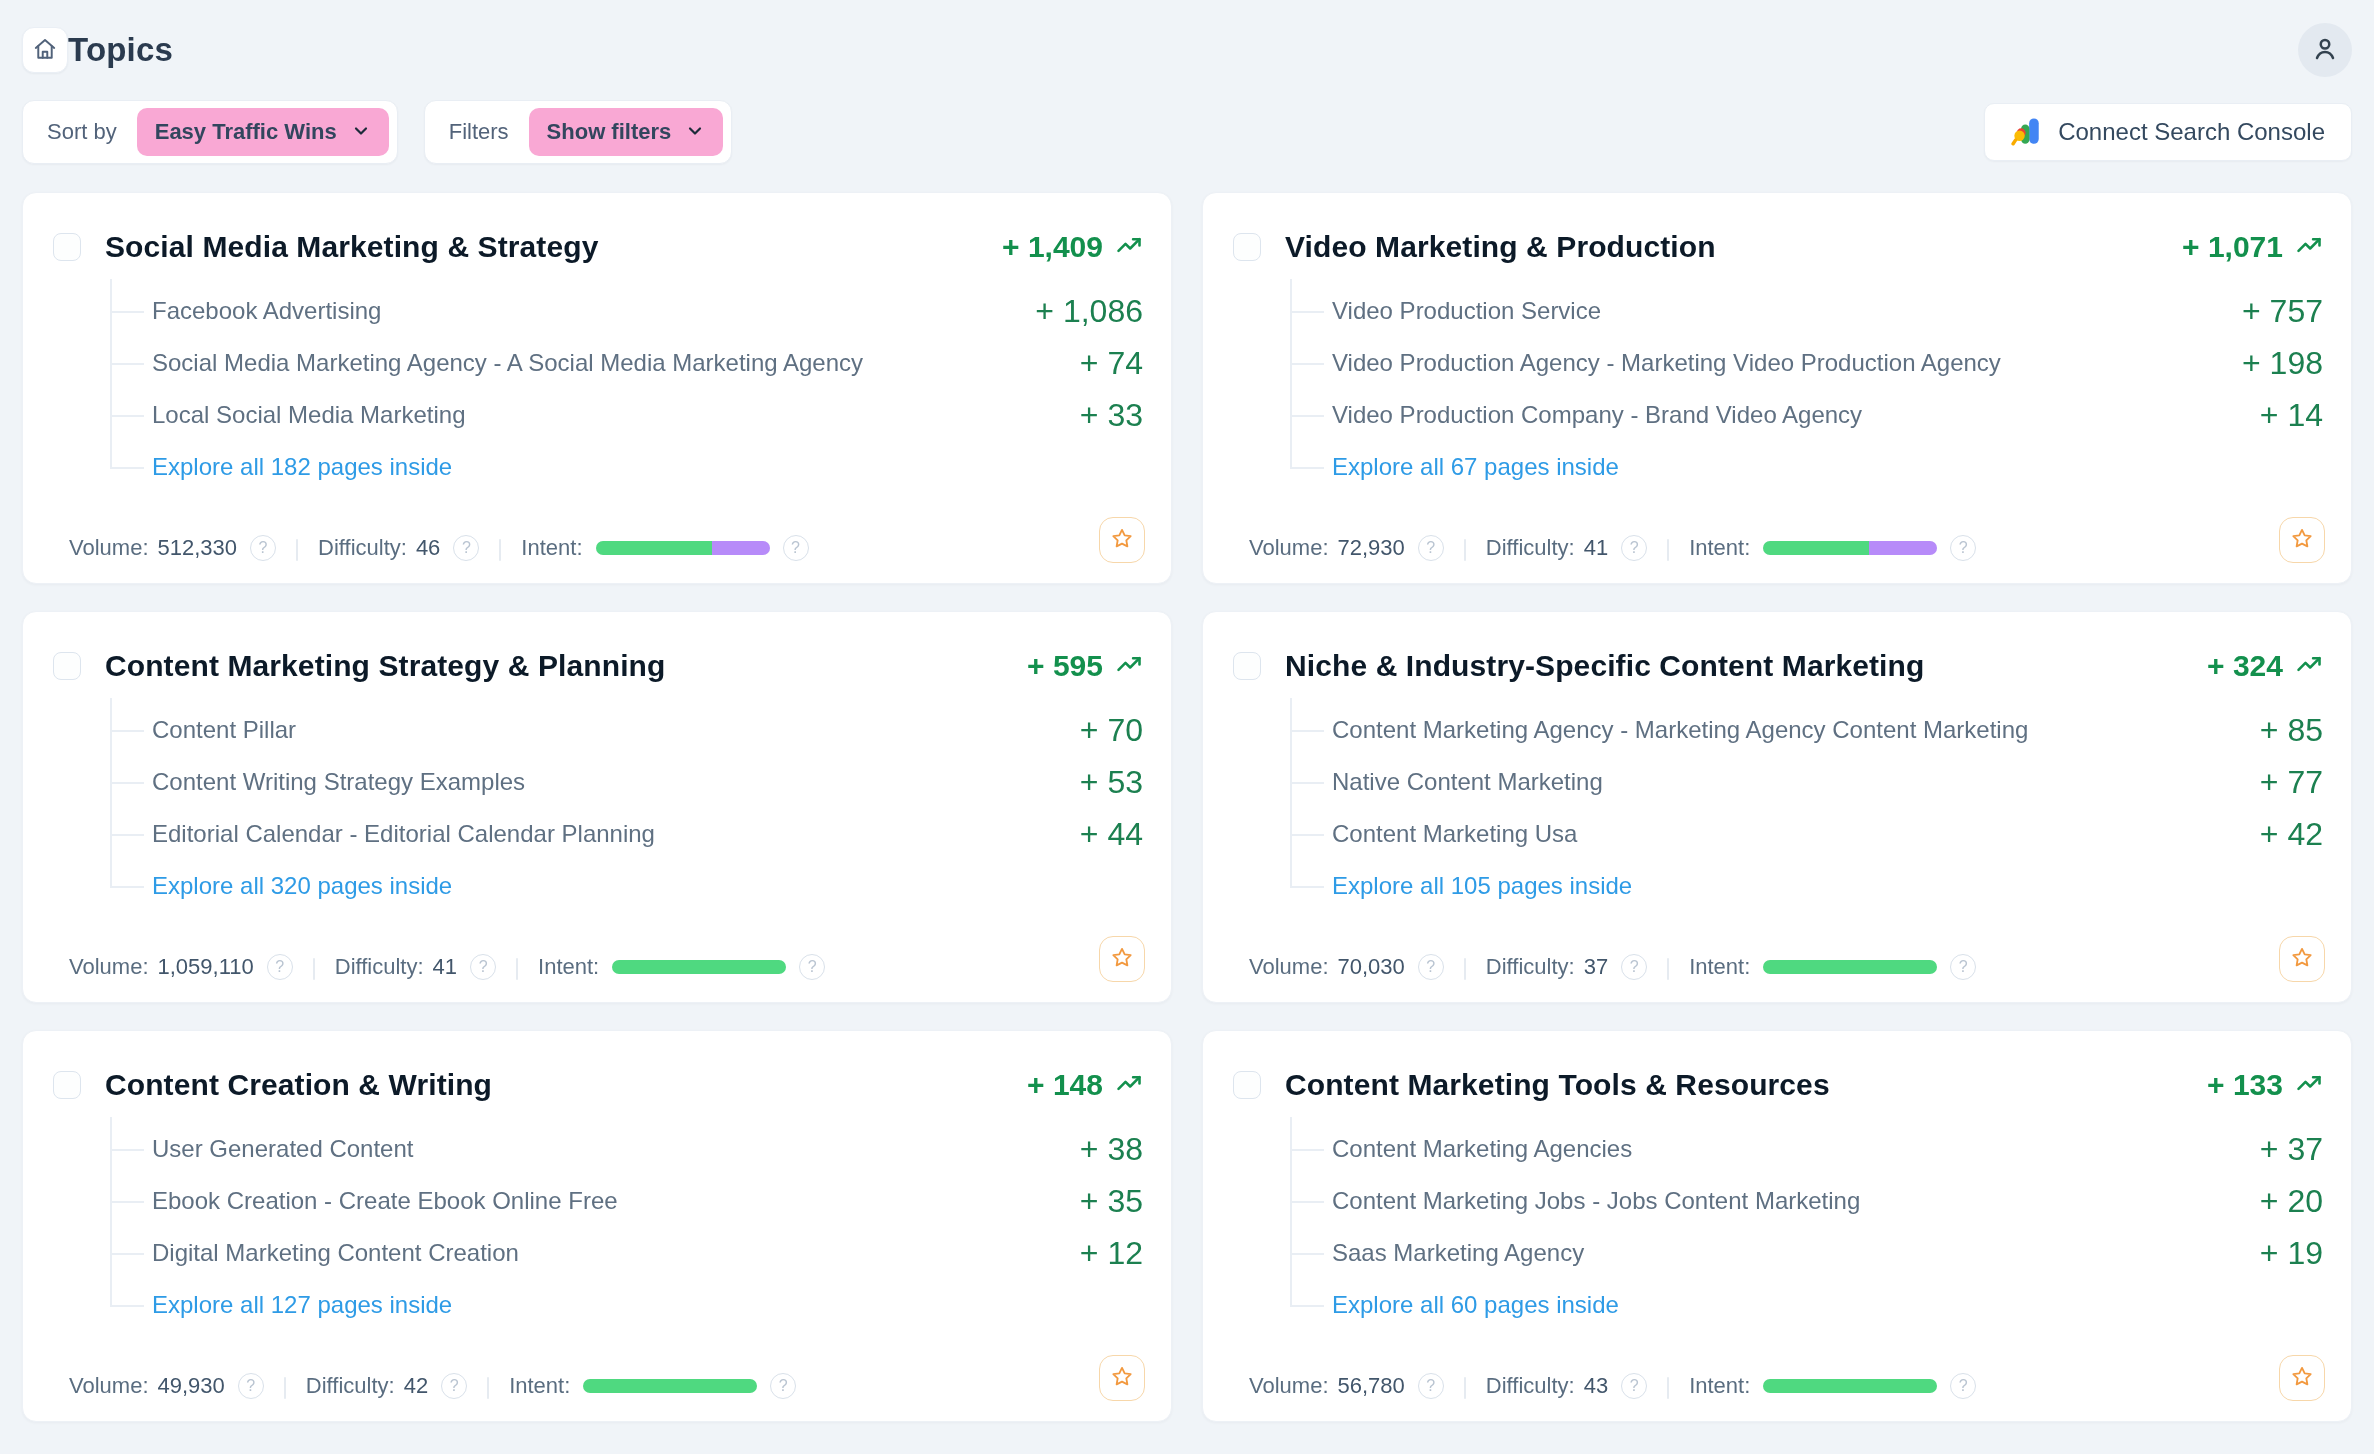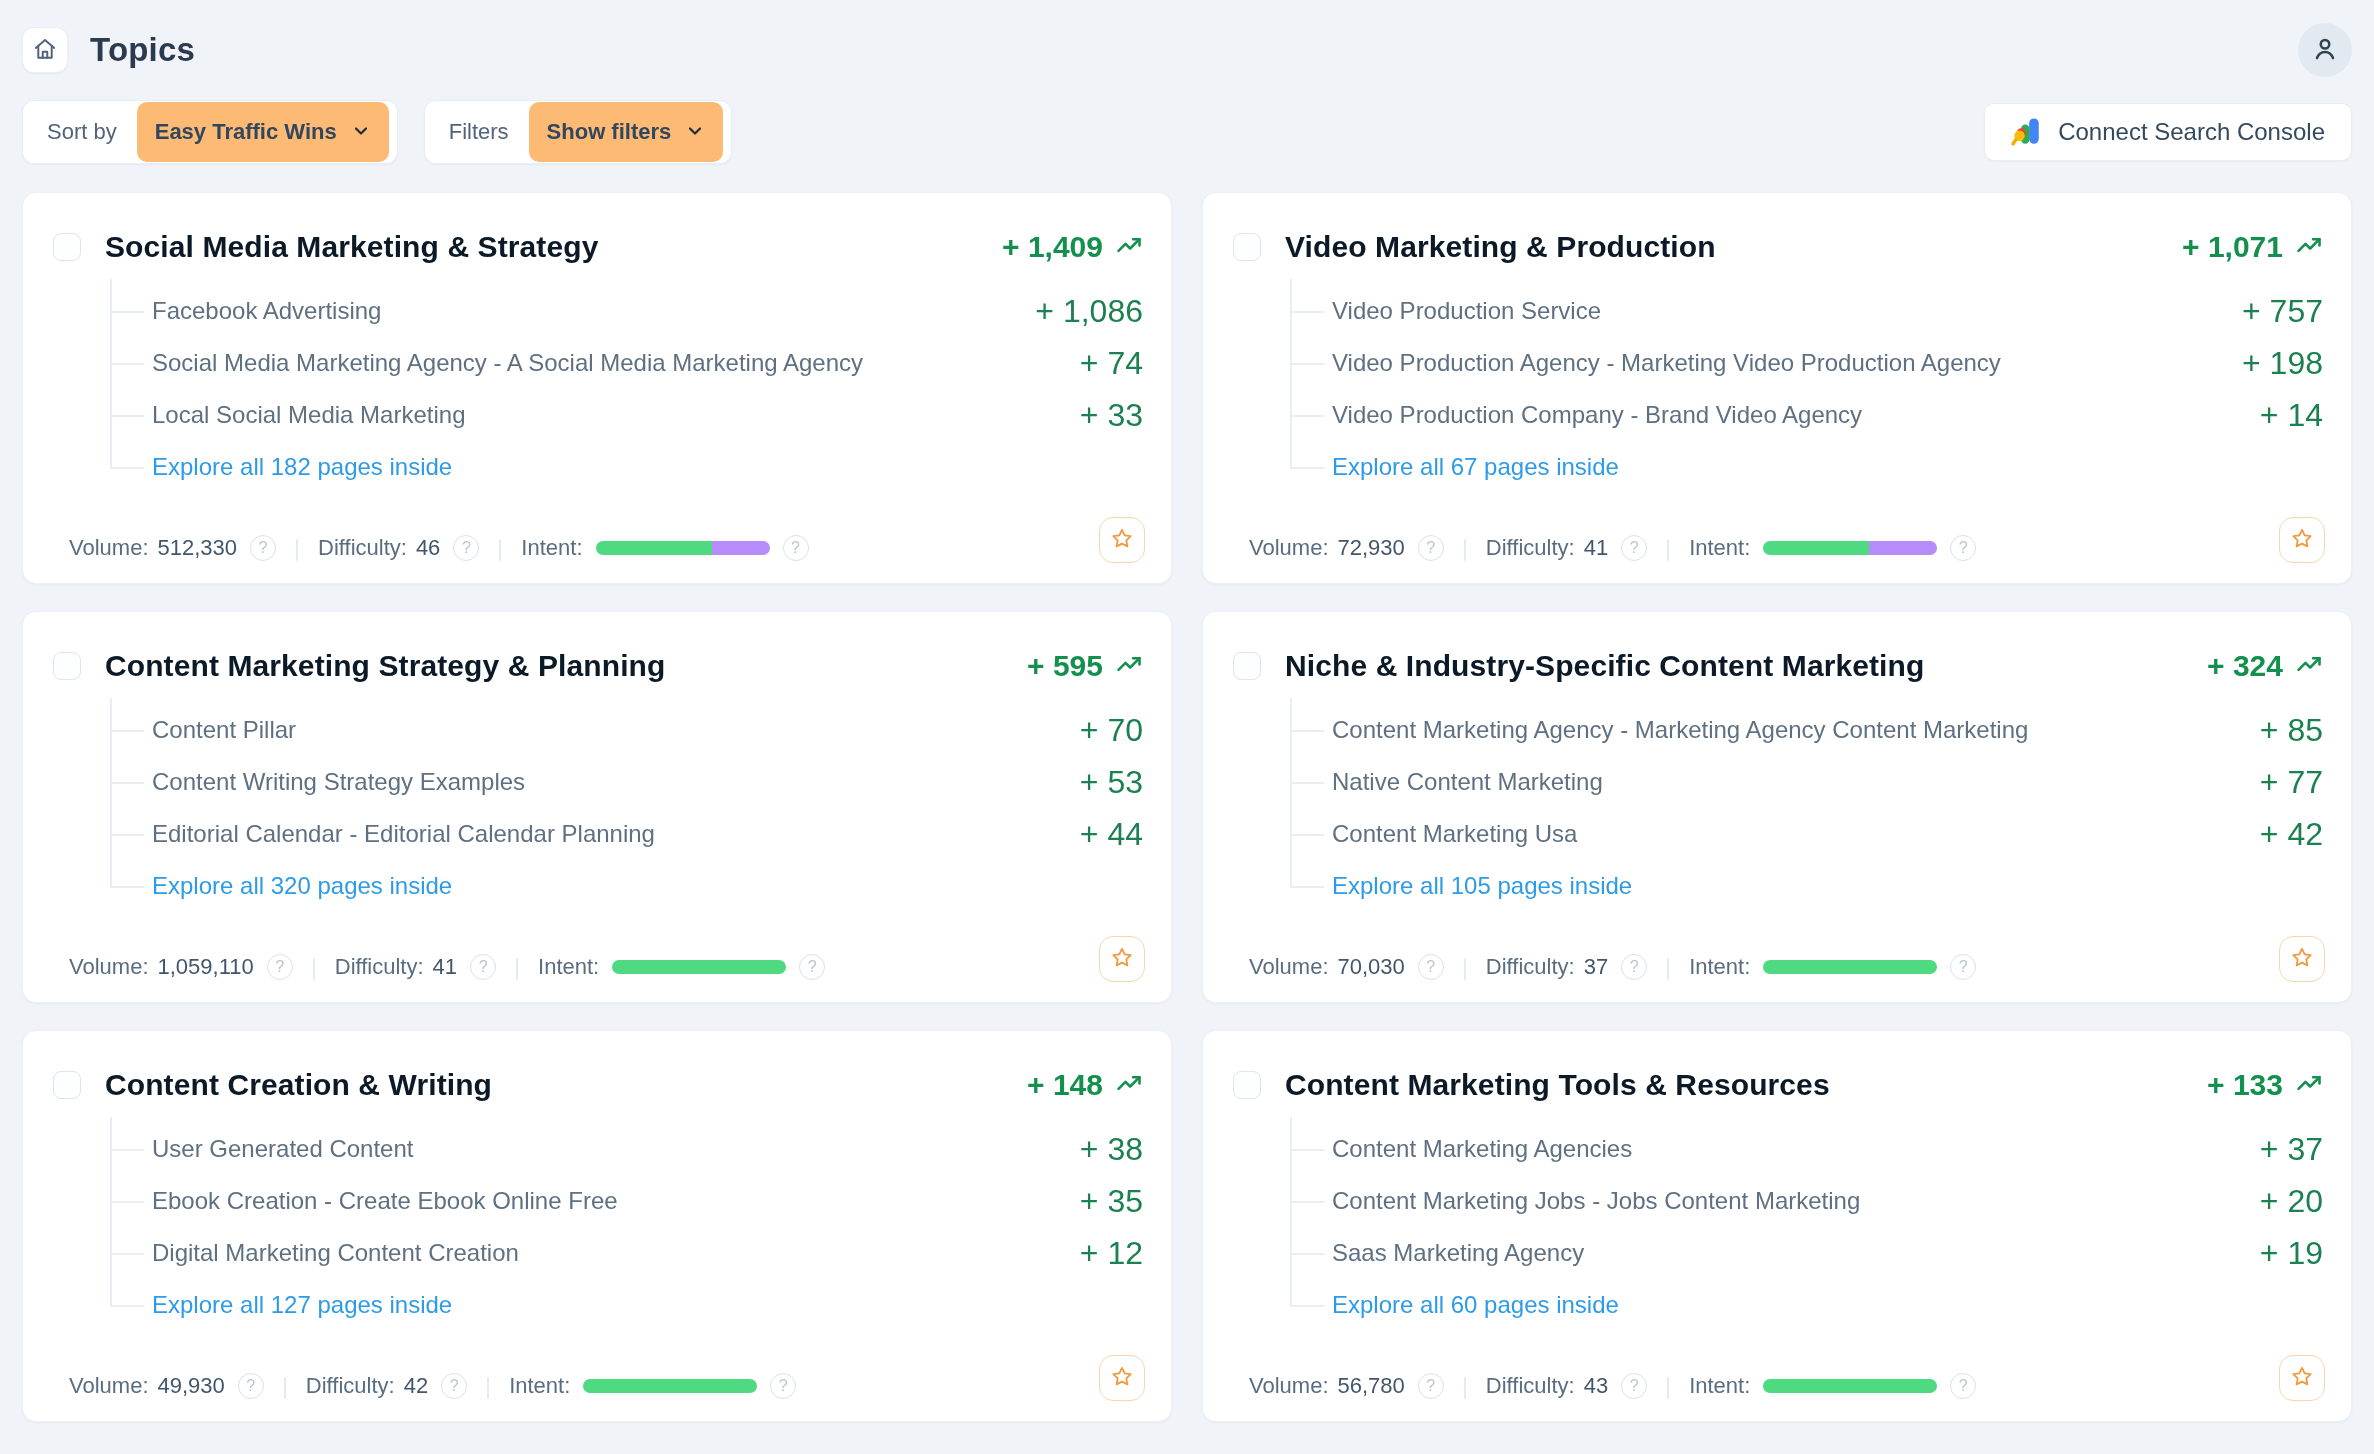--- a/index.html
+++ b/index.html
@@ -7,21 +7,21 @@
   body {
     background:#f0f4f8;
     font-family:"Liberation Sans", sans-serif;
     color:#1f2d3d;
     overflow:hidden;
   }
   .page { padding:22px 22px 0 22px; }
 
   
   .header { display:flex; align-items:center; justify-content:space-between; height:56px; }
-  .header-left { display:flex; align-items:center; gap:22px; }
+  .header-left { display:flex; align-items:center; }
   .home-btn {
     width:46px; height:46px; border-radius:12px; background:#ffffff;
     border:1px solid #eaeff5; box-shadow:0 1px 2px rgba(20,35,60,.05);
     display:flex; align-items:center; justify-content:center; cursor:pointer;
   }
   .page-title { font-size:33px; font-weight:bold; color:#2b3b4f; letter-spacing:.2px; }
   .avatar-btn {
     width:54px; height:54px; border-radius:50%; background:#e3e9f0; border:none;
     display:flex; align-items:center; justify-content:center; cursor:pointer;
   }
@@ -29,22 +29,22 @@
   
   .toolbar { margin-top:22px; display:flex; align-items:center; justify-content:space-between; height:64px; }
   .toolbar-left { display:flex; align-items:flex-end; gap:26px; }
   .control-box {
     display:flex; align-items:center; gap:20px; background:#ffffff;
     border:1px solid #e9eef4; border-radius:12px; padding:7px 8px 7px 24px; height:64px;
     box-shadow:0 1px 2px rgba(20,35,60,.04);
   }
   .ctl-label { font-size:22px; color:#52637a; }
   .pill {
-    display:flex; align-items:center; gap:14px; background:#fdba74; border:none;
-    border-radius:10px; padding:0 18px; height:60px; cursor:pointer;
+    display:flex; align-items:center; gap:14px; background:#f9a8d4; border:none;
+    border-radius:10px; padding:0 18px; height:48px; cursor:pointer;
   }
   .pill-text { font-size:22px; font-weight:bold; color:#32465e; }
   .connect-btn {
     display:flex; align-items:center; gap:15px; background:#ffffff;
     border:1px solid #e9eef4; border-radius:10px; height:58px; padding:0 26px;
     cursor:pointer; box-shadow:0 1px 2px rgba(20,35,60,.04);
   }
   .connect-text { font-size:24px; color:#34495f; }
 
   

